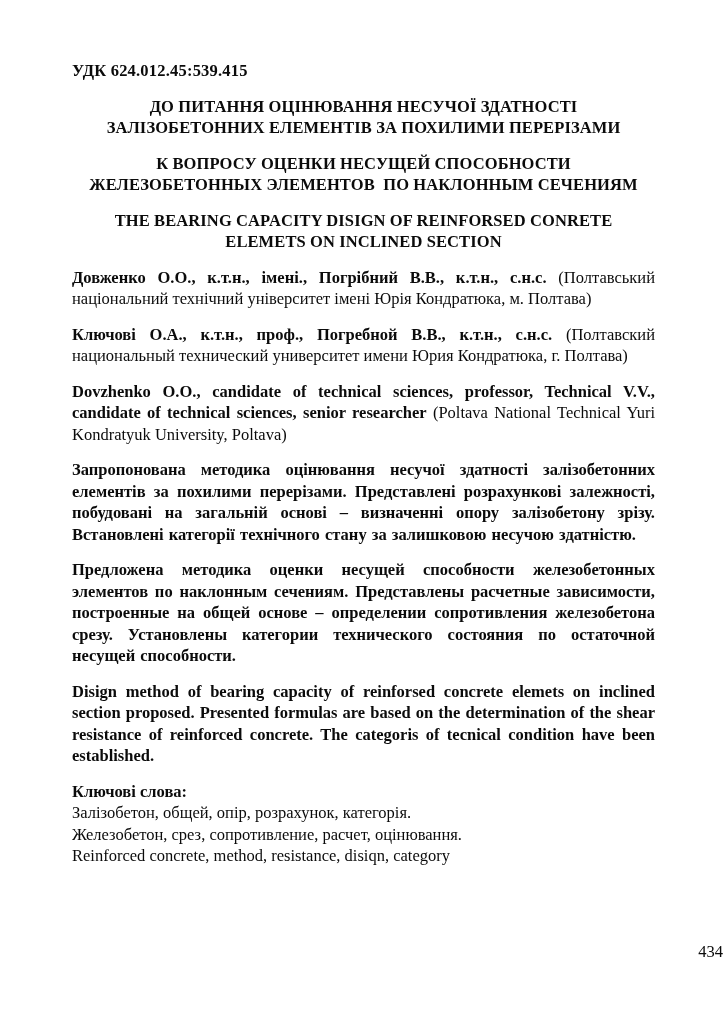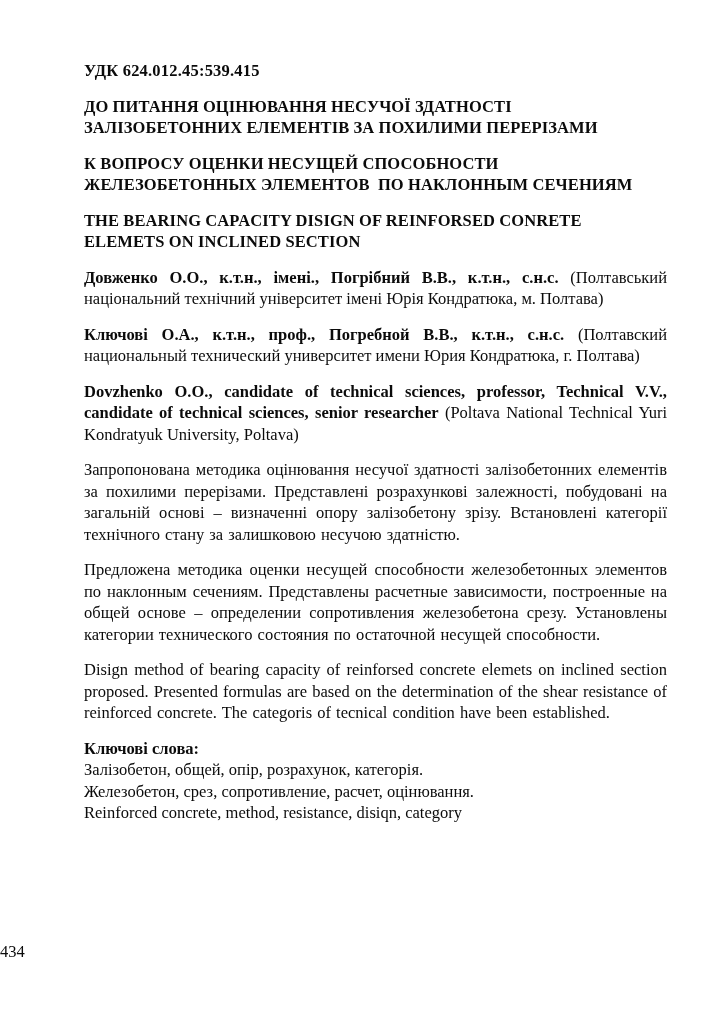--- a/index.html
+++ b/index.html
@@ -16,67 +16,67 @@
     color: #0b0b0b;
     font-family: "Liberation Serif", "DejaVu Serif", serif;
     font-size: 16.5px;
     line-height: 21.5px;
     overflow: hidden;
   }
 
   .content {
     position: absolute;
     top: 60px;
-    left: 84px;
+    left: 72px;
     width: 583px;
   }
 
   .content p { margin-bottom: 14px; }
 
   .udc {
     font-weight: bold;
     letter-spacing: 0.2px;
   }
 
   .title {
     font-weight: bold;
     white-space: pre-line;      
-    text-align: left;
+    text-align: center;
     letter-spacing: 0.1px;
   }
 
   .authors {
     text-align: justify;
     text-align-last: left;
   }
 
   .authors b { font-weight: bold; }
 
   .abstract {
-    font-weight: normal;
+    font-weight: bold;
     text-align: justify;
     text-align-last: left;
     word-spacing: 1px;
   }
 
   .kw-heading {
     font-weight: bold;
     margin-bottom: 0 !important;
   }
 
   .kw-line {
     margin-bottom: 0 !important;
   }
 
   .page-number {
     position: absolute;
     top: 941px;
     left: 0;
     width: 100%;
-    text-align: left;
+    text-align: right;
     font-size: 16.5px;
     color: #0b0b0b;
   }
 </style>
 </head>
 <body>
 
 <div class="page">
   <div class="content">
 

